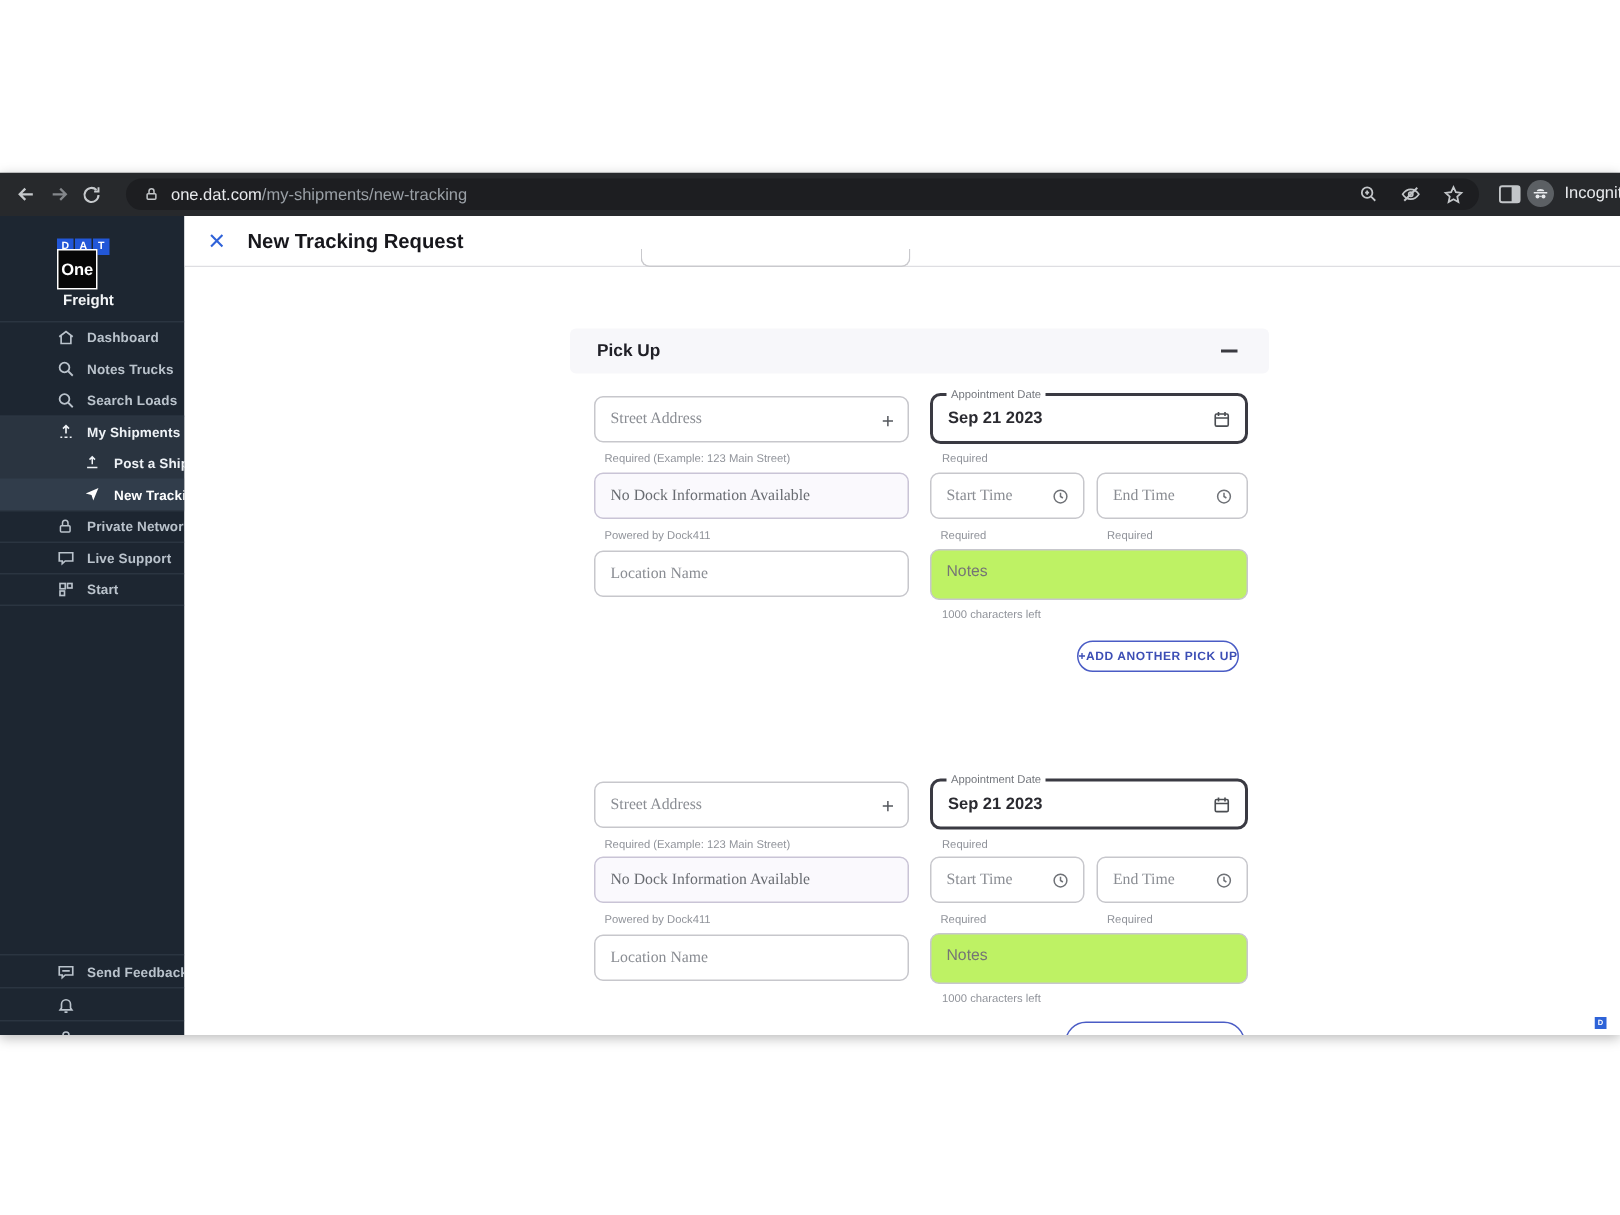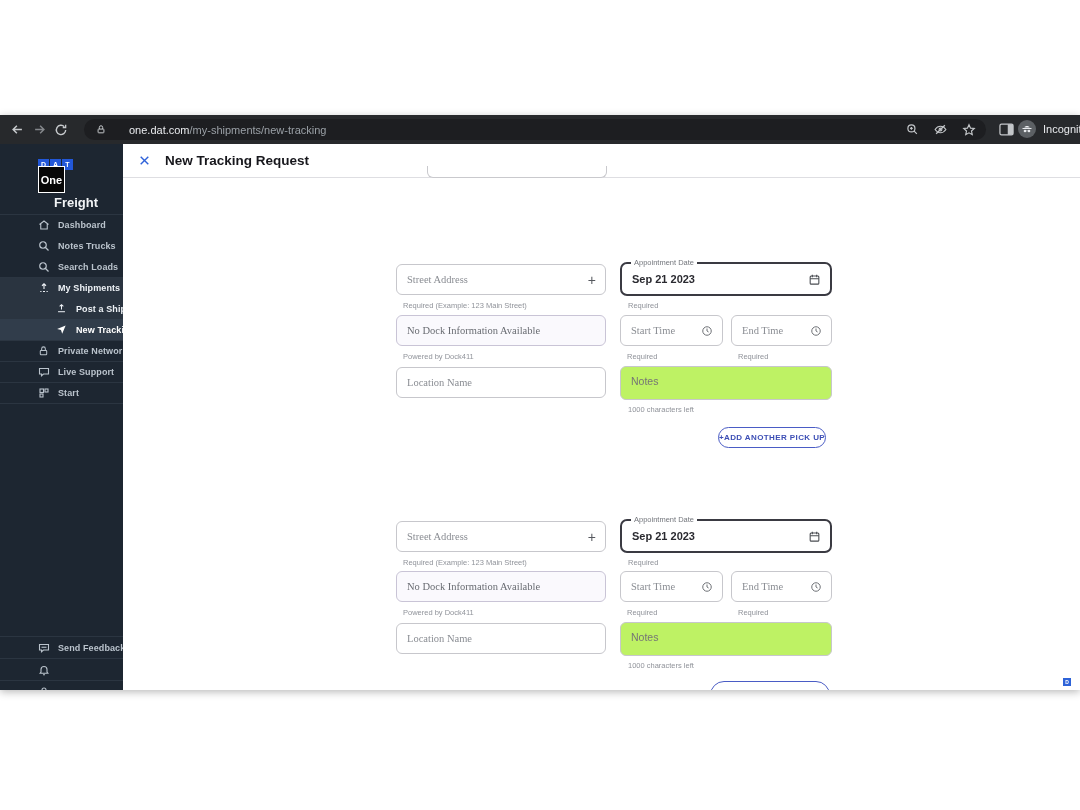--- a/index.html
+++ b/index.html
@@ -5,35 +5,35 @@
   * { margin:0; padding:0; box-sizing:border-box; }
   html,body { width:1080px; height:810px; background:#ffffff; font-family:"Liberation Sans", sans-serif; }
   .abs { position:absolute; }
   #window { position:absolute; left:0; top:115px; width:1080px; height:575px; overflow:hidden; box-shadow:0 2px 8px rgba(0,0,0,.28); }
 
   
   #chrome { position:absolute; left:0; top:0; width:1080px; height:29px; background:#27292c; display:flex; align-items:center; }
   .navbtn { width:22px; height:22px; display:flex; align-items:center; justify-content:center; color:#c6c9cc; }
   .navbtn.dim { color:#84878b; }
   #omnibox { position:absolute; left:84px; top:4px; width:902px; height:21px; background:#1d1e21; border-radius:11px; display:flex; align-items:center; padding:0 10px 0 12px; color:#c3c6c9; }
-  #urltext { font-size:11px; margin-left:23px; white-space:nowrap; }
+  #urltext { font-size:11px; margin-left:8px; white-space:nowrap; }
   #urltext .host { color:#e8eaed; }
   #urltext .path { color:#9aa0a6; }
   .boxspacer { flex:1; }
   .obicon { margin-left:14px; color:#c3c6c9; display:flex; align-items:center; }
   #sidepanel-icon { position:absolute; left:999px; top:8px; }
   #incog { position:absolute; left:1018px; top:5px; display:flex; align-items:center; }
   #incog .avatar { width:18px; height:18px; border-radius:50%; background:#5c6064; display:flex; align-items:center; justify-content:center; }
   #incog .lbl { color:#e8eaed; font-size:11px; margin-left:7px; }
 
   
   #sidebar { position:absolute; left:0; top:29px; width:123px; height:546px; background:#1d2631; overflow:hidden; }
   .dat-sq { width:11px; height:11px; background:#2257d8; color:#fff; font-size:7px; font-weight:700; display:inline-flex; align-items:center; justify-content:center; margin-right:1px; }
   #onebox { position:absolute; left:38px; top:22px; width:27px; height:27px; background:#070707; border:1px solid #fff; color:#fff; font-size:11px; font-weight:700; display:flex; align-items:center; justify-content:center; }
-  #freight { position:absolute; left:54px; top:51px; color:#f2f4f6; font-size:13px; font-weight:700; }
+  #freight { position:absolute; left:42px; top:51px; color:#f2f4f6; font-size:10px; font-weight:700; }
   .navrow { position:absolute; left:0; width:123px; height:21px; display:flex; align-items:center; color:#bac3cc; cursor:pointer; }
   .navrow .ic { position:absolute; left:38px; display:flex; align-items:center; }
   .navrow .lb { position:absolute; left:58px; font-size:9px; font-weight:700; letter-spacing:.1px; white-space:nowrap; }
   .navrow.sub .ic { left:56px; }
   .navrow.sub .lb { left:76px; }
   .navrow.hl { color:#eef2f6; }
   .navrow.active { color:#ffffff; background:#313d4b; }
   #navgroup-bg { position:absolute; left:0; top:133px; width:123px; height:63px; background:#2a3440; }
   .hairline { position:absolute; left:0; width:123px; height:1px; background:#2b3541; }
 
@@ -271,20 +271,26 @@
       <span class="x">
         <svg width="13" height="13" viewBox="0 0 24 24" fill="none" stroke="currentColor" stroke-width="2.6">
             <path d="M5 5l14 14M19 5L5 19"></path>
           </svg>
       </span>
       <span class="t">New Tracking Request</span>
     </div>
     <div id="hdr-divider"></div>
     <div id="sliver"></div>
 
+    <div class="band" style="top:75px">
+      <span class="bt">Pick Up</span>
+      <span class="minusbtn">
+          <i></i>
+        </span>
+    </div>
 
     <div class="fbox" style="left:273px;top:120px;width:210px;height:31px">
       <input placeholder="Street Address" style="">
       <span class="plus">+</span>
     </div>
     <div class="helper" style="left:280px;top:157px">Required (Example: 123 Main Street)</div>
 
     <div class="appt" style="left:497px;top:118px;width:212px;height:34px">
       <span class="flabel">Appointment Date</span>
       <input value="Sep 21 2023" style="">

